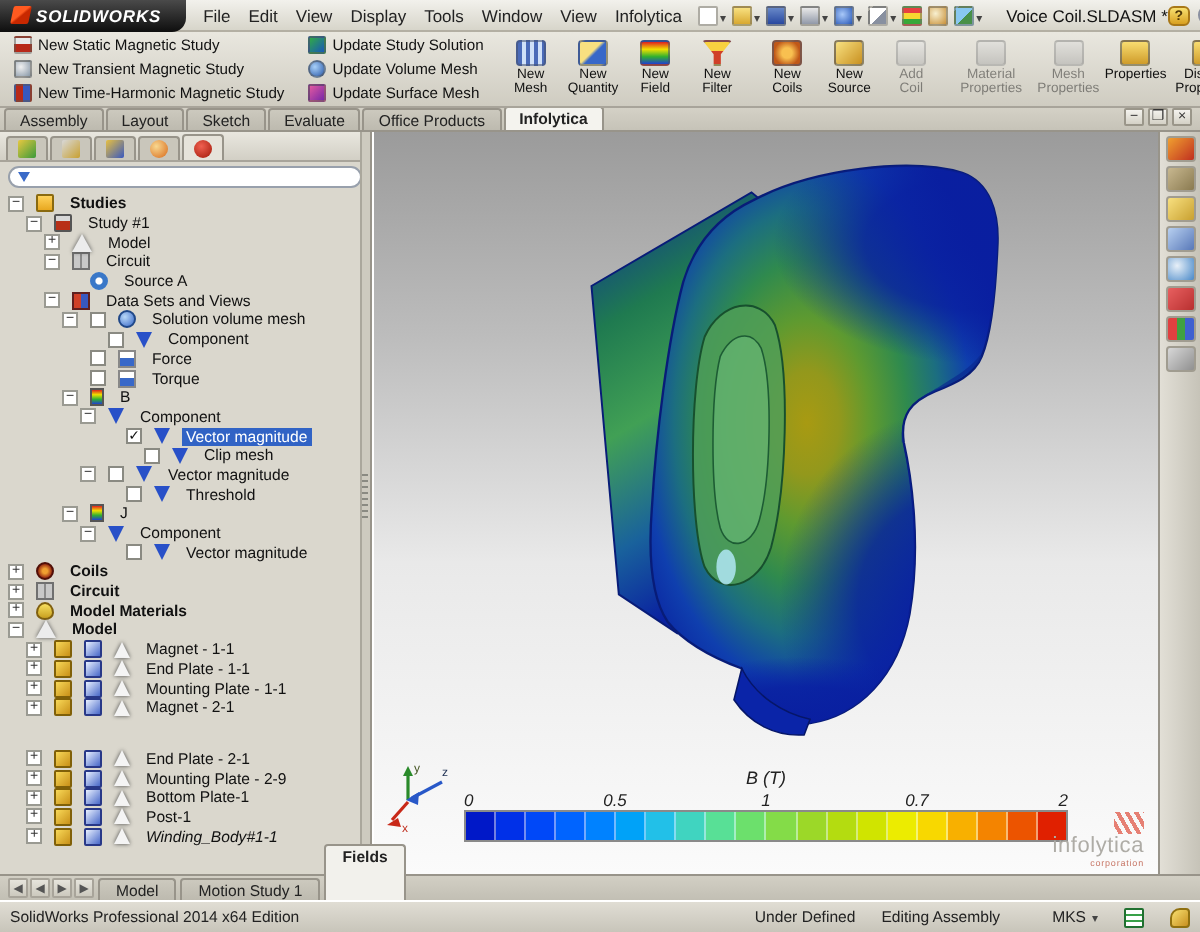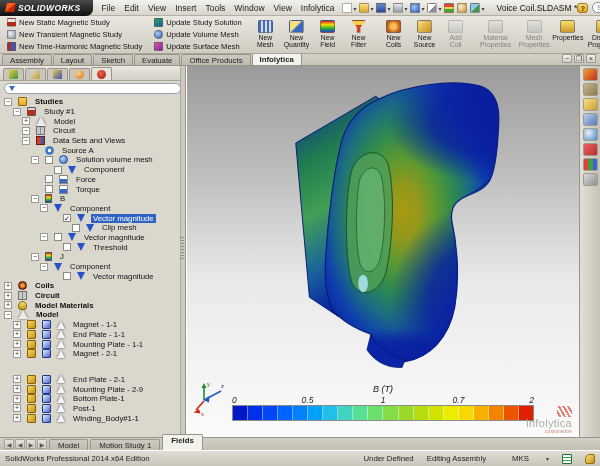--- a/index.html
+++ b/index.html
@@ -142,44 +142,44 @@
 .tp-3{background:linear-gradient(135deg,#b8d0f0,#5878b8)}
 .tp-4{background:radial-gradient(circle at 35% 35%,#e8f0f8,#4888c8)}
 .tp-5{background:linear-gradient(135deg,#e86060,#b83030)}
 .tp-6{background:linear-gradient(90deg,#e04040 33%,#40a040 33% 66%,#4060d0 66%)}
 .tp-7{background:linear-gradient(135deg,#d8d8d8,#909090)}
 
 
 #bottomtabs{position:absolute;left:0;right:0;bottom:16px;height:13px;background:linear-gradient(#d2cfc4,#c2bfb4);border-top:1px solid #98948a;display:flex;align-items:flex-end;padding-left:3px;z-index:7}
 .nav-arrow{width:10px;height:10px;font-size:6px;line-height:10px;text-align:center;color:#555;background:linear-gradient(#e6e4dc,#ccc9be);border:1px solid #a8a49a;margin:0 0 1px 1px;border-radius:1px}
 .btab{padding:1px 8px 0;font-size:7.8px;background:linear-gradient(#ccc9be,#bdbaaf);border:1px solid #98948a;border-bottom:none;border-radius:2px 2px 0 0;margin-left:2px;height:11px;color:#222}
-.btab.active{background:#f2f1ec;height:16px;font-weight:bold}
+.btab.active{background:#f2f1ec;height:28px;font-weight:bold}
 
 
 #statusbar{position:absolute;left:0;right:0;bottom:0;height:16px;background:linear-gradient(#e0ddd4,#c8c5ba);border-top:1px solid #fff;display:flex;align-items:center;font-size:7.8px;padding:0 5px;color:#222;z-index:7}
 #sb-right{margin-left:auto;display:flex;align-items:center;gap:13px}
 .sb-item{white-space:nowrap}
-#sb-unit{display:flex;align-items:flex-start;gap:16px}
+#sb-unit{display:flex;align-items:flex-start;gap:2px}
 .sb-ic{width:10px;height:10px;border-radius:1px}
 .sb-ic-grid{background:repeating-linear-gradient(0deg,#fff 0 2px,#38a048 2px 3px);border:1px solid #207030}
 .sb-ic-tag{background:linear-gradient(135deg,#f8e070,#c89020);border:1px solid #907010;border-radius:50% 2px 2px 2px}
 </style>
 </head>
 <body>
 
 <div id="titlebar">
   <div id="brand">
     <span class="logo-mark"></span>
     <span>SOLIDWORKS</span>
   </div>
   <div id="menus">
       <span class="menu-item">File</span>
       <span class="menu-item">Edit</span>
       <span class="menu-item">View</span>
-      <span class="menu-item">Insert</span>
+      <span class="menu-item">Display</span>
       <span class="menu-item">Tools</span>
       <span class="menu-item">Window</span>
       <span class="menu-item">View</span>
       <span class="menu-item">Infolytica</span>
     </div>
   <div id="quickbar">
       <span class="qa-btn">
         <span class="qa-ic qa-ic-0"></span>
         <span class="caret"></span>
       </span>
@@ -369,31 +369,31 @@
         <div class="trow" style="padding-left: 20px;">
           <span class="exp exp-plus"></span>
           <span class="ti ti-model"></span>
           <span class="tlabel">Model</span>
         </div>
         <div class="trow" style="padding-left: 20px;">
           <span class="exp exp-minus"></span>
           <span class="ti ti-circuit"></span>
           <span class="tlabel">Circuit</span>
         </div>
+        <div class="trow" style="padding-left: 29px;">
+          <span class="sp8"></span>
+          <span class="ti ti-source"></span>
+          <span class="tlabel">Source A</span>
+        </div>
         <div class="trow" style="padding-left: 20px;">
           <span class="exp exp-minus"></span>
           <span class="ti ti-datasets"></span>
           <span class="tlabel">Data Sets and Views</span>
         </div>
         <div class="trow" style="padding-left: 29px;">
-          <span class="sp8"></span>
-          <span class="ti ti-source"></span>
-          <span class="tlabel">Source A</span>
-        </div>
-        <div class="trow" style="padding-left: 29px;">
           <span class="exp exp-minus"></span>
           <span class="cb"></span>
           <span class="ti ti-mesh"></span>
           <span class="tlabel">Solution volume mesh</span>
         </div>
         <div class="trow" style="padding-left: 38px;">
           <span class="sp8"></span>
           <span class="cb"></span>
           <span class="ti ti-filter"></span>
           <span class="tlabel">Component</span>
@@ -529,21 +529,21 @@
           <span class="ti ti-tri"></span>
           <span class="tlabel">Bottom Plate-1</span>
         </div>
         <div class="trow" style="padding-left: 11px;">
           <span class="exp exp-plus"></span>
           <span class="ti ti-hand"></span>
           <span class="ti ti-body"></span>
           <span class="ti ti-tri"></span>
           <span class="tlabel">Post-1</span>
         </div>
-        <div class="trow" style="padding-left: 11px;">
+        <div class="trow" style="padding-left: 11px; font-style: italic;">
           <span class="exp exp-plus"></span>
           <span class="ti ti-hand"></span>
           <span class="ti ti-body"></span>
           <span class="ti ti-tri"></span>
           <span class="tlabel">Winding_Body#1-1</span>
         </div>
       </div>
     <div id="tree-scroll">
         <div id="tree-grip"></div>
       </div>

